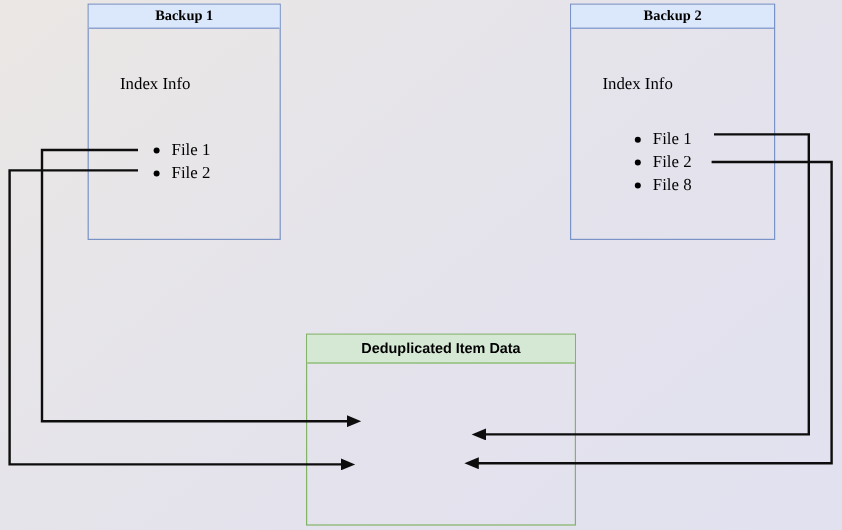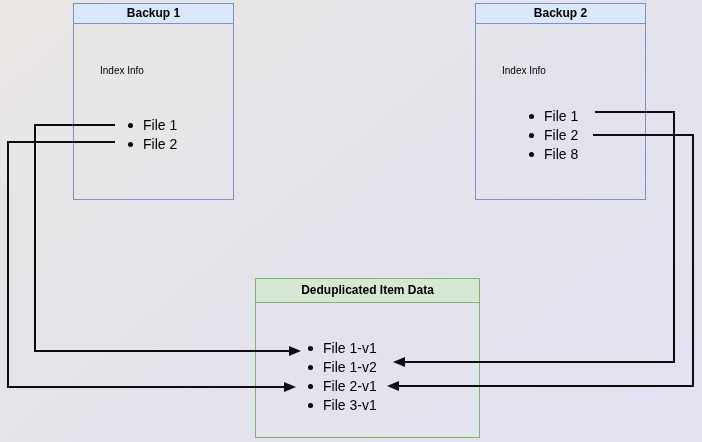--- a/index.html
+++ b/index.html
@@ -8,32 +8,32 @@
     --arrow-color:#0d0d0d;
     --bg-from:#eae7e4; --bg-mid:#e4e3ec; --bg-to:#e1e1f0;
   }
   html,body{margin:0;padding:0;}
   body{font-family:"Liberation Sans","DejaVu Sans",sans-serif;color:#000;}
   .canvas{
     position:relative;width:702px;height:442px;overflow:hidden;
     background:linear-gradient(140deg,var(--bg-from) 0%,var(--bg-mid) 55%,var(--bg-to) 100%);
   }
   .box{position:absolute;box-sizing:border-box;background:transparent;}
-  .box.blue{border:1.5px solid var(--blue-border);}
+  .box.blue{border:1.5px solid var(--blue-border);font-family:Liberation Serif, serif;}
   .box.green{border:1.5px solid var(--green-border);}
   .box-header{
     box-sizing:border-box;width:100%;text-align:center;
     font-weight:bold;font-size:12px;
   }
   .blue .box-header{background:var(--blue-fill);border-bottom:1.5px solid var(--blue-border);height:20px;line-height:19px;}
   .green .box-header{background:var(--green-fill);border-bottom:1.5px solid var(--green-border);height:24px;line-height:23px;}
   .backup1{left:73px;top:3px;width:161px;height:197px;}
   .backup2{left:475px;top:3px;width:171px;height:197px;}
   .dedup{left:255px;top:278px;width:225px;height:160px;}
-  .index-info{position:absolute;left:26px;top:59px;font-size:10px;line-height:16px;}
+  .index-info{position:absolute;left:26px;top:59px;font-size:14px;line-height:16px;}
   ul.file-list{
     position:absolute;margin:0;padding:0;list-style:none;font-size:14px;
   }
   ul.file-list li{position:relative;line-height:19px;height:19px;white-space:nowrap;}
   ul.file-list li .dot{
     position:absolute;left:-15px;top:7px;width:5px;height:5px;border-radius:50%;background:#000;
   }
   .list-b1{left:69px;top:112px;}
   .list-b2{left:68px;top:103px;}
   .list-dd{left:67px;top:60px;}
@@ -60,26 +60,20 @@
     <div class="index-info">Index Info</div>
     <ul class="file-list list-b2">
       <li><span class="dot"></span><span>File 1</span></li>
       <li><span class="dot"></span><span>File 2</span></li>
       <li><span class="dot"></span><span>File 8</span></li>
     </ul>
   </div>
 
   <div class="box green dedup">
     <div class="box-header">Deduplicated Item Data</div>
-    <ul class="file-list list-dd">
-      <li><span class="dot"></span><span>File 1-v1</span></li>
-      <li><span class="dot"></span><span>File 1-v2</span></li>
-      <li><span class="dot"></span><span>File 2-v1</span></li>
-      <li><span class="dot"></span><span>File 3-v1</span></li>
-    </ul>
   </div>
 
   <svg class="arrows" width="702" height="442" viewBox="0 0 702 442">
     <defs>
       <marker id="arrow" markerUnits="userSpaceOnUse" markerWidth="13" markerHeight="10" refX="1" refY="5" orient="auto">
         <path class="head" d="M0,0 L12,5 L0,10 z"></path>
       </marker>
     </defs>
     <polyline points="115,125 35,125 35,351 290,351" marker-end="url(#arrow)"></polyline>
     <polyline points="115,142 8,142 8,387 285,387" marker-end="url(#arrow)"></polyline>

